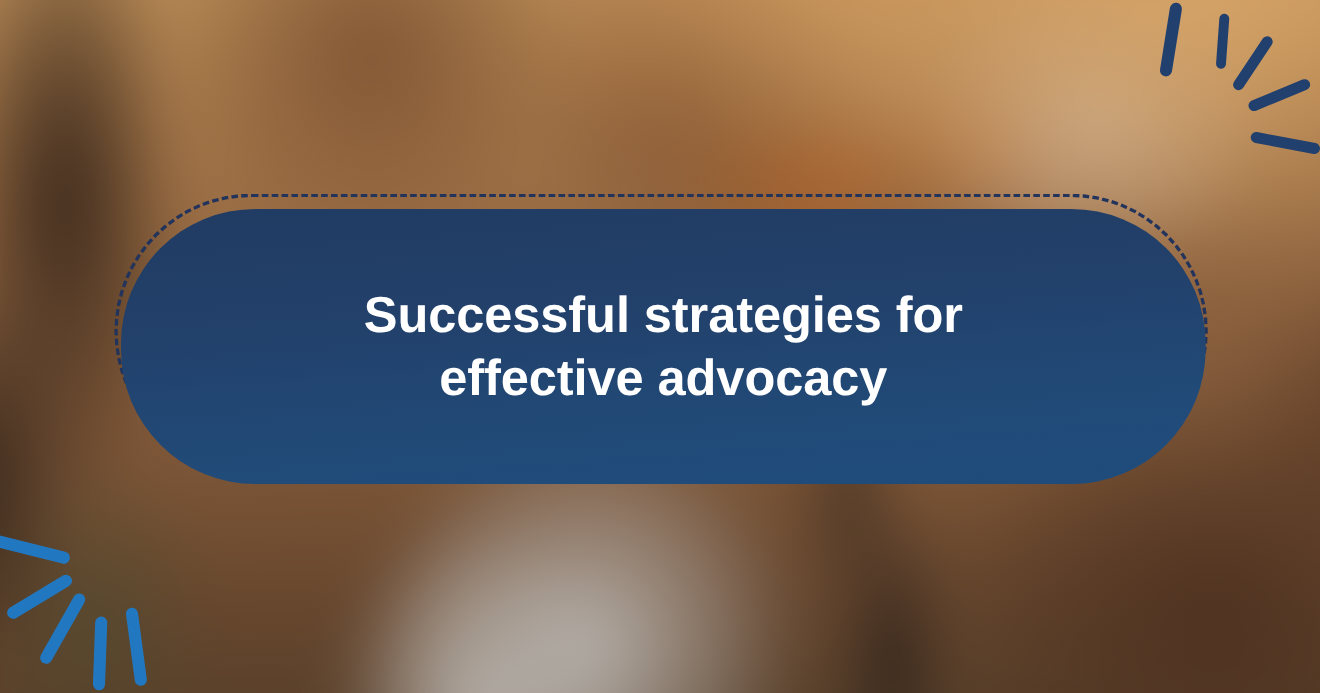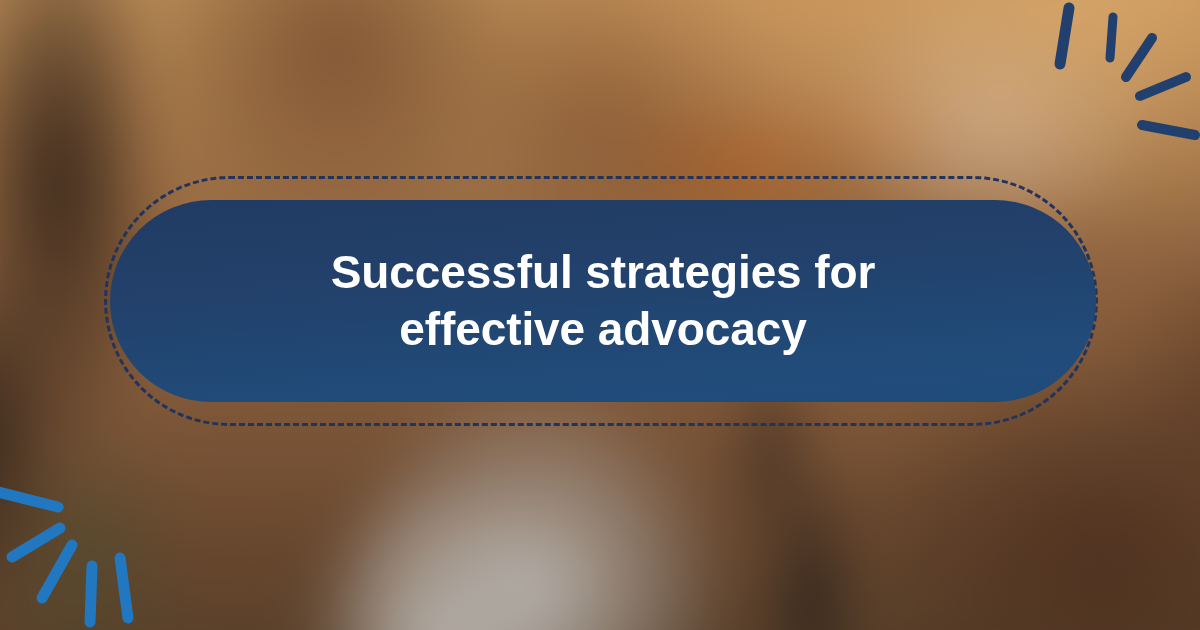--- a/index.html
+++ b/index.html
@@ -86,23 +86,23 @@
     border:3px dashed #22335c;
     border-radius:128px;
     pointer-events:none;
   }
 
   
   #title-card {
     position:absolute;
     z-index:4;
     left:110px;
-    top:200px;
+    top:190px;
     width:986px;
-    height:202px;
+    height:250px;
     border-radius:122px;
     background:linear-gradient(176deg, #213c63 0%, #22406a 34%, #214b79 78%, #1f4c7c 100%);
     display:flex;
     align-items:center;
     justify-content:center;
     padding:0 64px;
   }
 
   #card-title {
     color:#ffffff;

